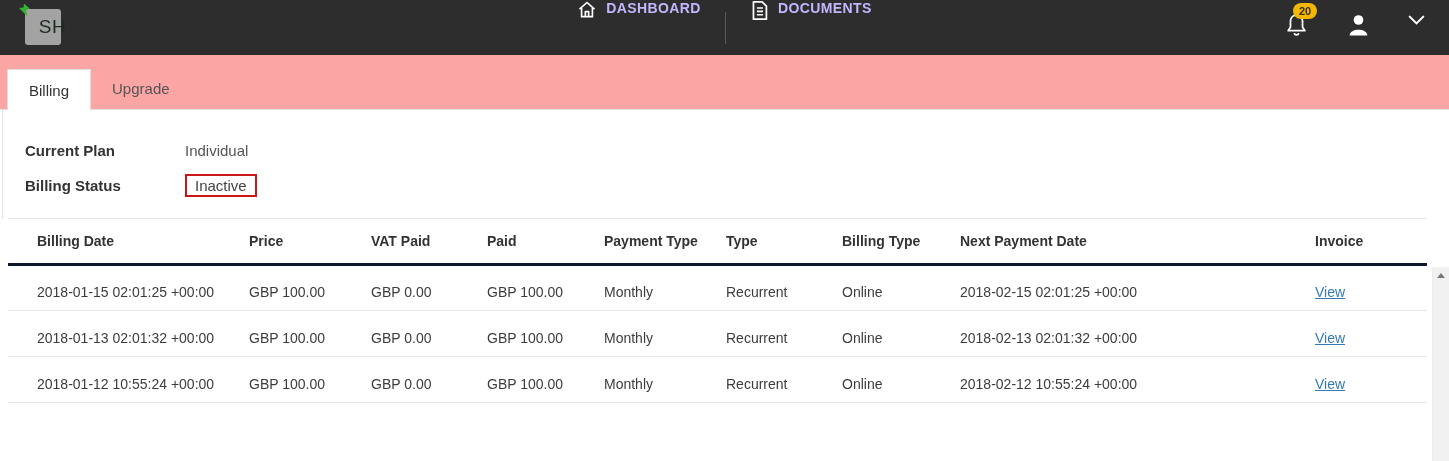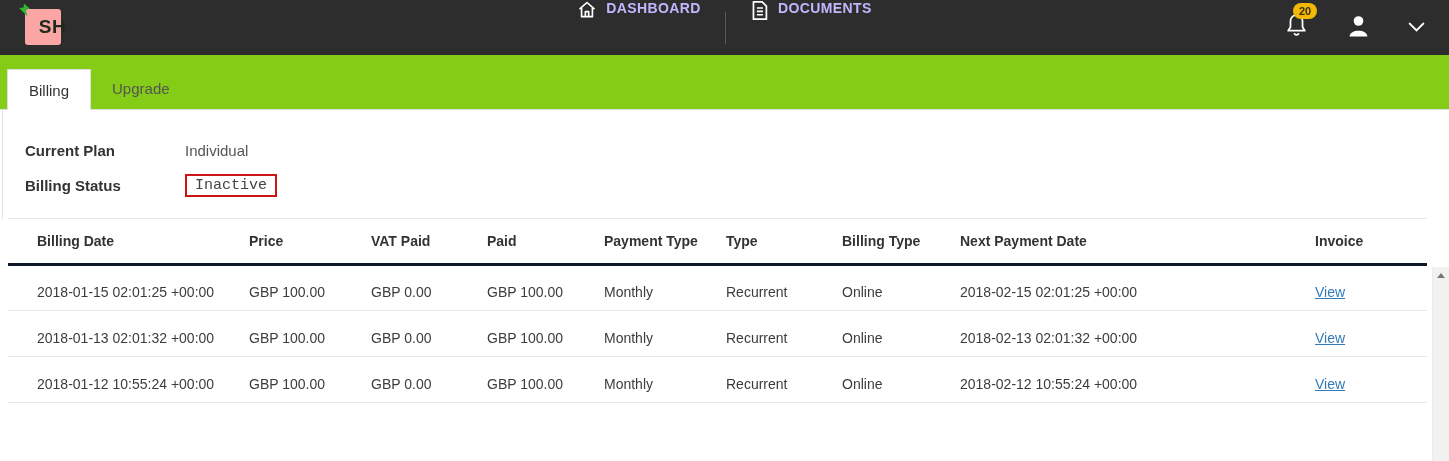--- a/index.html
+++ b/index.html
@@ -4,61 +4,61 @@
 <style>
   * { margin:0; padding:0; box-sizing:border-box; }
   html,body { width:1449px; height:461px; overflow:hidden; background:#fff;
               font-family:"Liberation Sans", sans-serif; }
 
   
   .topbar { height:55px; background:#2d2d2d; display:flex; align-items:center;
             position:relative; }
   .logo-wrap { margin-left:25px; position:relative; width:38px; height:38px;
                cursor:pointer; }
-  .logo-box { width:36px; height:36px; background:#fca5a5; border-radius:3px;
+  .logo-box { width:36px; height:36px; background:#a3a3a3; border-radius:3px;
               display:flex; align-items:center; justify-content:center;
-              font-weight:bold; font-size:19px; color:#1d2a1d; letter-spacing:0.5px;padding-left:19px; }
+              font-weight:normal; font-size:19px; color:#1d2a1d; letter-spacing:0.5px;padding-left:19px; }
   .logo-spark { position:absolute; left:-6px; top:-5px; width:11px; height:13px;
                 background:#2eb82e;
                 clip-path:polygon(45% 0, 100% 40%, 60% 42%, 78% 100%, 0 35%, 42% 30%); }
 
   .nav-center { position:absolute; left:0; right:0; top:0; bottom:0;
                 display:flex; align-items:center; justify-content:center; gap:0; }
   .nav-item { display:flex; align-items:flex-start; gap:9px; color:#c4b5fd;
               font-size:14px; font-weight:bold; letter-spacing:0.4px;
               padding:0 24px; cursor:pointer; height:100%; }
   .nav-divider { width:1px; height:32px; background:#5a5a5a; }
   .nav-icon svg { display:block; }
 
-  .top-right { margin-left:auto; display:flex; align-items:center;
+  .top-right { margin-left:auto; display:flex; 
                margin-right:24px; gap:37px; }
   .bell-wrap { position:relative; cursor:pointer; }
   .badge { position:absolute; top:-9px; left:9px; background:#f2b707; color:#3a3000;
            font-size:11px; font-weight:bold; border-radius:9px; padding:2px 6px;
            line-height:1.1; }
   .avatar-wrap { cursor:pointer; }
   .chev-wrap { cursor:pointer; }
 
   
-  .tabbar { height:55px; background:#84cc16; border-bottom:1px solid #e0e0e0;
+  .tabbar { height:55px; background:#fca5a5; border-bottom:1px solid #e0e0e0;
             display:flex; align-items:flex-end; padding-left:7px; }
   .tab { height:41px; display:flex; align-items:center; padding:0 21px;
          font-size:15px; color:#555; cursor:pointer; }
   .tab.active { background:#fff; border:1px solid #ddd; border-bottom:none;
                 margin-bottom:-1px; color:#333; z-index:2; }
 
   
   .content { position:relative; }
   .panel-left-hairline { position:absolute; left:2px; top:0; width:1px;
                          height:109px; background:#e4e4e4; }
   .plan-section { padding:23px 0 0 25px; }
   .plan-row { display:flex; align-items:center; height:35px; }
   .plan-label { width:160px; font-weight:bold; font-size:15px; color:#333; }
   .plan-value { font-size:15px; color:#555; }
-  .status-box { border:2px solid #cb1616; padding:1px 8px; color:#444;font-family:Liberation Mono, monospace; }
+  .status-box { border:2px solid #cb1616; padding:1px 8px; color:#444; }
 
   
   .billing-table { margin:15px 8px 0 8px; width:1419px; border-collapse:collapse;
                    table-layout:fixed; }
   .billing-table thead th { text-align:left; font-size:14px; font-weight:bold;
       color:#333; height:46px; padding:0 0 0 29px; border-top:1px solid #e7e7e7;
       border-bottom:3px solid #0f172a; white-space:nowrap; }
   .billing-table tbody td { font-size:14px; color:#3c3c3c; height:46px;
       padding:8px 0 0 29px; border-bottom:1px solid #e7e7e7; white-space:nowrap; }
   .view-link { color:#337ab7; text-decoration:underline; cursor:pointer; }

